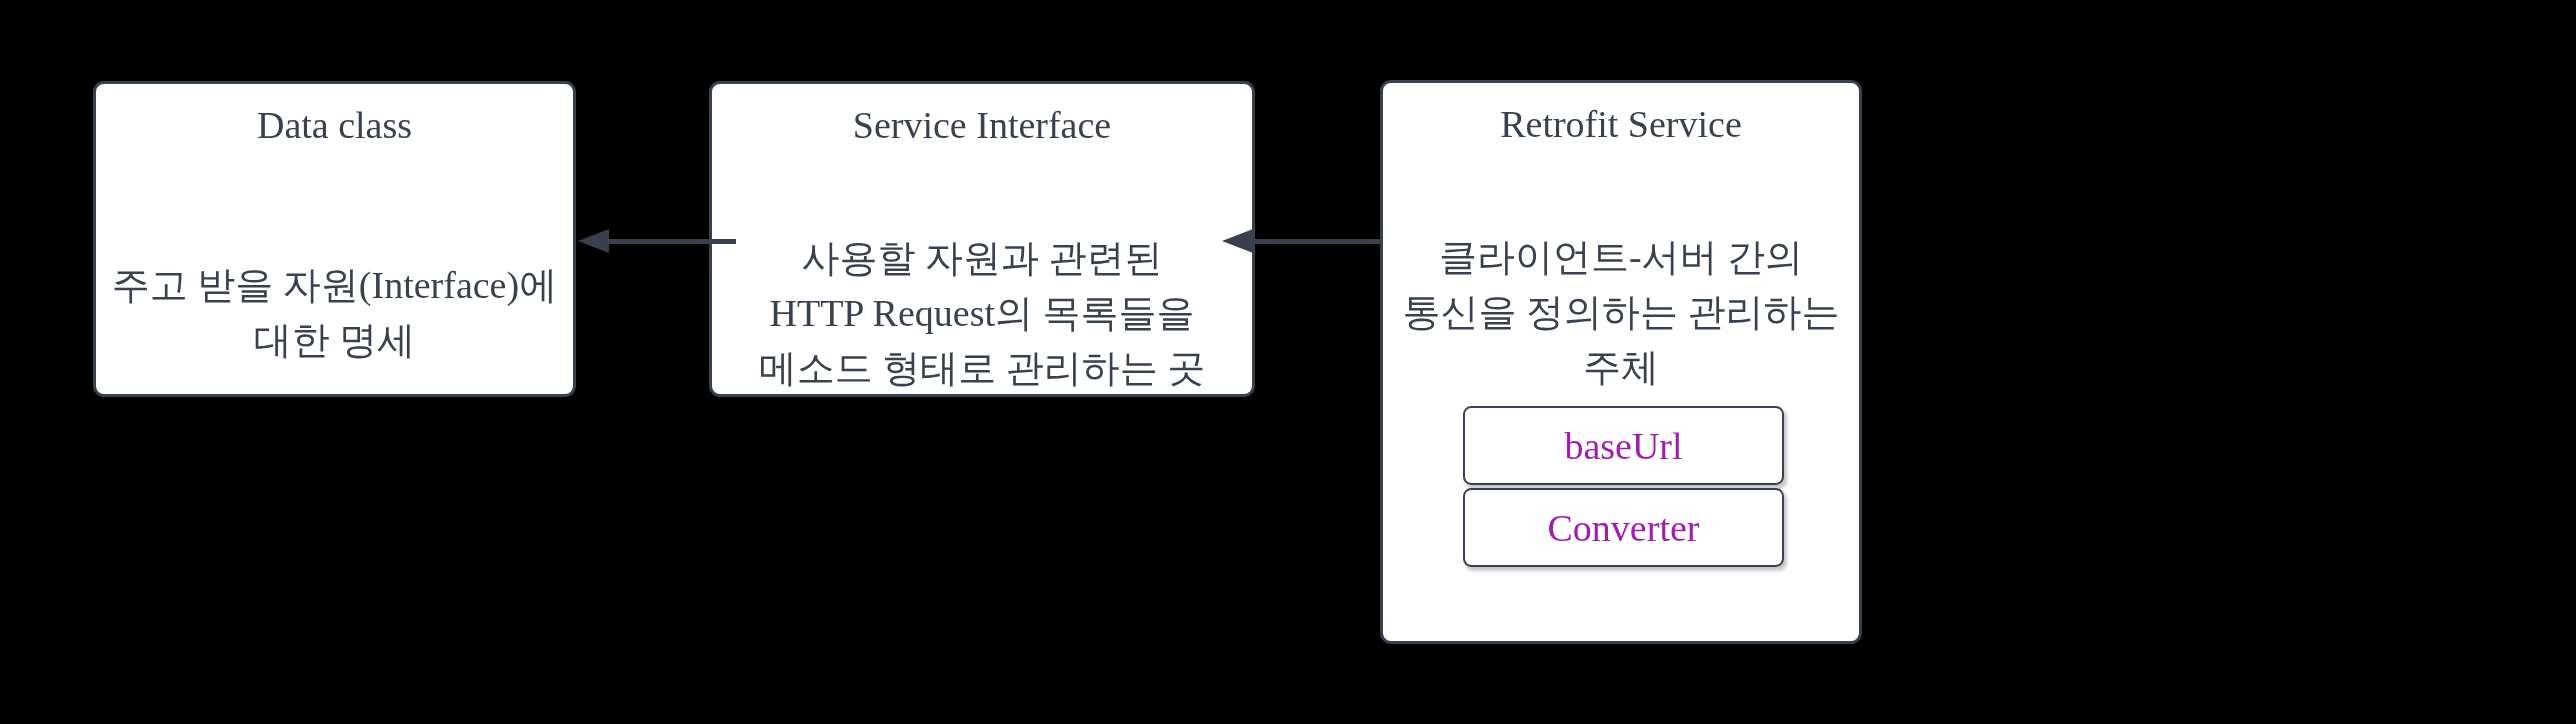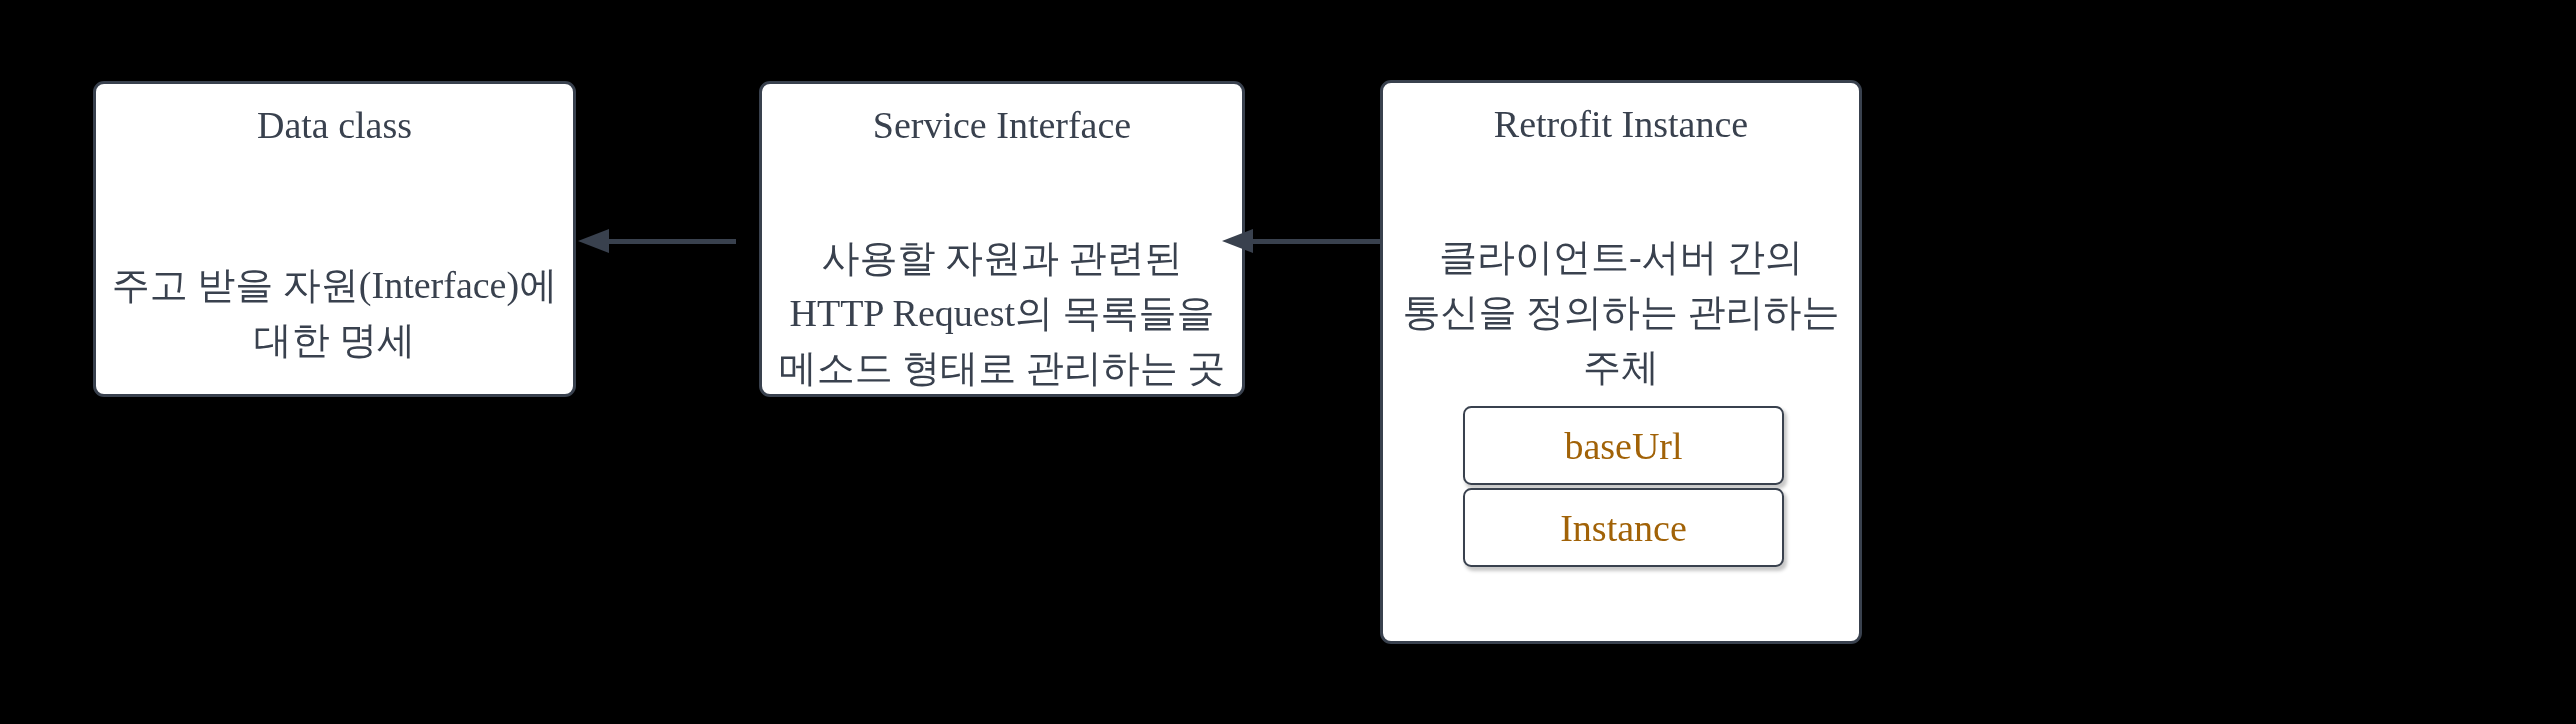--- a/index.html
+++ b/index.html
@@ -18,21 +18,21 @@
   }
   .node {
     position: absolute;
     background: #ffffff;
     border: 3.6px solid #39414e;
     border-radius: 11px;
     box-sizing: border-box;
     color: #39414e;
   }
   .node-data      { left: 81px;   top: 81px; width: 483px; height: 316px; }
-  .node-service   { left: 747px;  top: 81px; width: 486px; height: 316px; }
+  .node-service   { left: 697px;  top: 81px; width: 546px; height: 316px; }
   .node-retrofit  { left: 1368px; top: 80px; width: 482px; height: 564px; }
   .node-title {
     position: absolute;
     top: 12.7px; left: 0; right: 0;
     text-align: center;
     font-size: 38px;
     line-height: 56px;
     white-space: nowrap;
   }
   .node-body {
@@ -56,21 +56,21 @@
     height: 79px;
     background: #ffffff;
     border: 2.7px solid #39414e;
     border-radius: 8.2px;
     box-sizing: border-box;
     box-shadow: 2.7px 3.6px 3.6px rgba(0,0,0,0.22);
     display: flex;
     align-items: center;
     justify-content: center;
     font-size: 38px;
-    color: #a16207;
+    color: #a21caf;
   }
   .subnode-baseurl   { top: 323px; }
   .subnode-converter { top: 405px; }
   .arrow-line {
     position: absolute;
     top: 239px;
     height: 4.5px;
     background: #39414e;
   }
   .arrow-line-1 { left: 596px;  width: 128px; }
@@ -103,31 +103,31 @@
   <div class="node node-service">
     <div class="node-title">Service Interface</div>
     <div class="node-body">
       <div class="body-text">사용할 자원과 관련된
 HTTP Request의 목록들을
 메소드 형태로 관리하는 곳</div>
     </div>
   </div>
 
   <div class="node node-retrofit">
-    <div class="node-title">Retrofit Instance</div>
+    <div class="node-title">Retrofit Service</div>
     <div class="node-body">
       <div class="body-text">클라이언트-서버 간의
 통신을 정의하는 관리하는
 주체</div>
     </div>
     <div class="subnode subnode-baseurl">
       <span>baseUrl</span>
     </div>
     <div class="subnode subnode-converter">
-      <span>Instance</span>
+      <span>Converter</span>
     </div>
   </div>
 
   <div class="arrow-line arrow-line-1"></div>
   <div class="arrow-head arrow-head-1"></div>
 
   <div class="arrow-line arrow-line-2"></div>
   <div class="arrow-head arrow-head-2"></div>
 
 </div>

